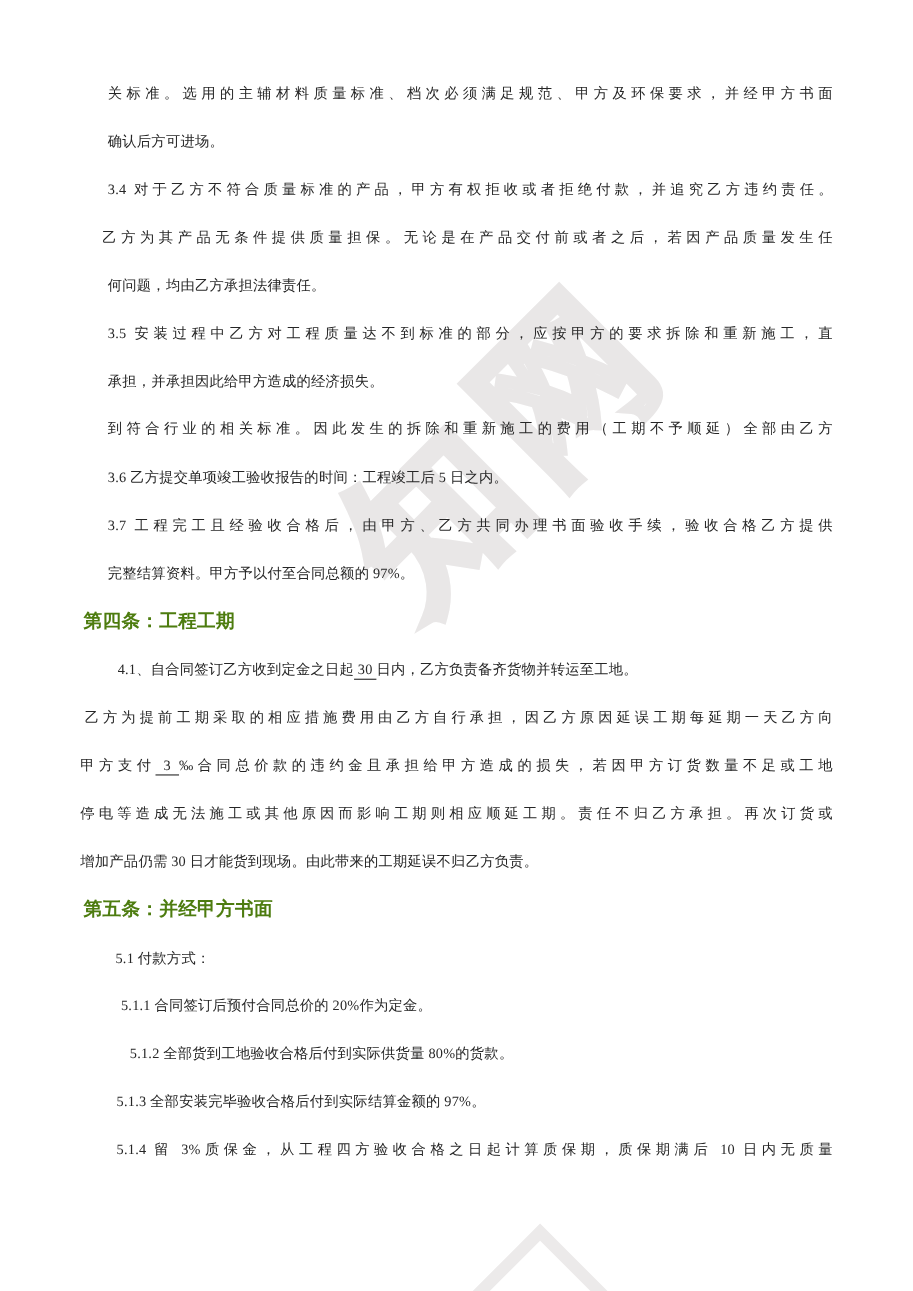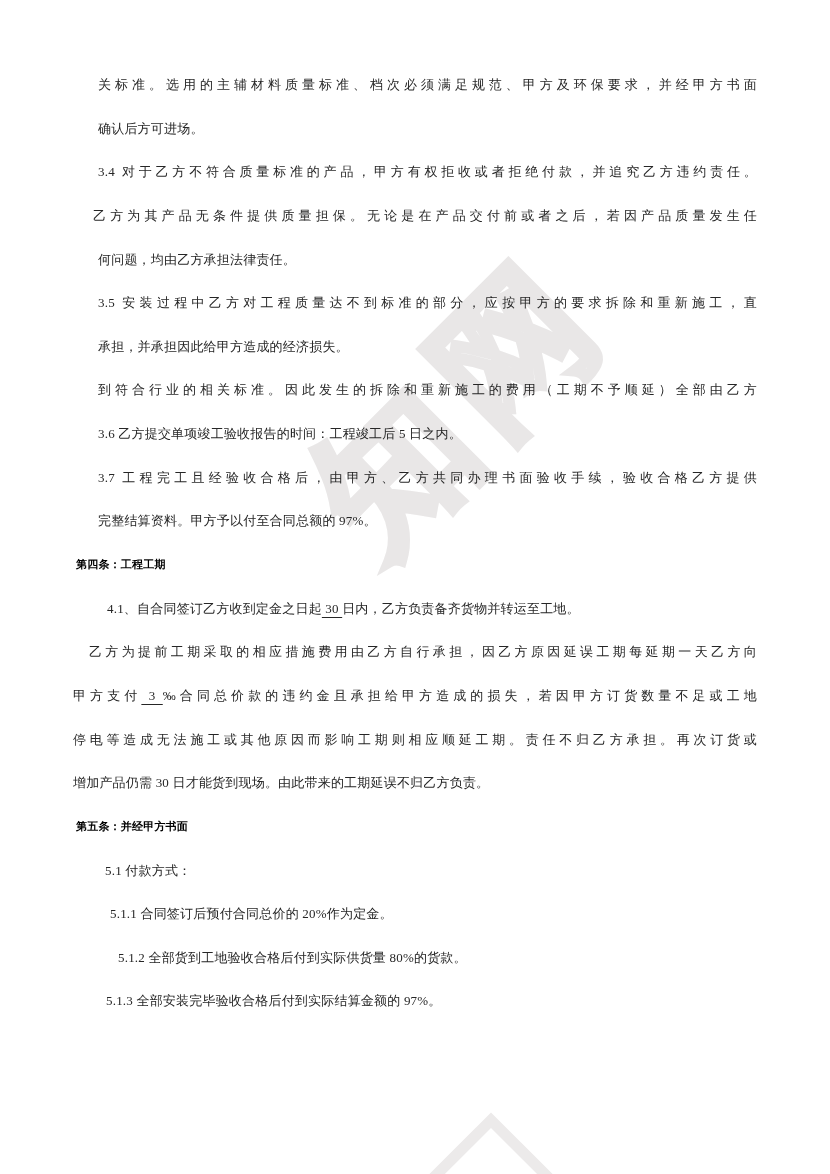--- a/index.html
+++ b/index.html
@@ -22,22 +22,22 @@
     font-size:13px;
     letter-spacing:0.2px;
     white-space:pre-wrap;
   }
   .line.justify{
     text-align:justify;
     text-align-last:justify;
   }
   .line.bold{
     font-weight:bold;
-    color:#000000;
-    font-size:11px;
+    color:#4d7c0f;
+    font-size:17px;
   }
   .u{
     text-decoration:underline;
     text-underline-offset:4px;
   }
   
   .wm-text{
     position:absolute;
     left:295px;top:305px;
     z-index:0;
@@ -74,23 +74,24 @@
       <div class="line justify" style="margin-left: 20px;"><span>乙方为其产品无条件提供质量担保。无论是在产品交付前或者之后，若因产品质量发生任</span></div>
       <div class="line" style="margin-left: 25px;"><span>何问题，均由乙方承担法律责任。</span></div>
       <div class="line justify" style="margin-left: 25px; font-family: Liberation Serif, serif;"><span>3.5 安装过程中乙方对工程质量达不到标准的部分，应按甲方的要求拆除和重新施工，直</span></div>
       <div class="line" style="margin-left: 25px;"><span>承担，并承担因此给甲方造成的经济损失。</span></div>
       <div class="line justify" style="margin-left: 25px;"><span>到符合行业的相关标准。因此发生的拆除和重新施工的费用（工期不予顺延）全部由乙方</span></div>
       <div class="line" style="margin-left: 25px;"><span>3.6 乙方提交单项竣工验收报告的时间：工程竣工后 5 日之内。</span></div>
       <div class="line justify" style="margin-left: 25px;"><span>3.7 工程完工且经验收合格后，由甲方、乙方共同办理书面验收手续，验收合格乙方提供</span></div>
       <div class="line" style="margin-left: 25px;"><span>完整结算资料。甲方予以付至合同总额的 97%。</span></div>
       <div class="line bold" style="margin-left: 3px;"><span>第四条：工程工期</span></div>
       <div class="line" style="margin-left: 34px;"><span>4.1、自合同签订乙方收到定金之日起</span><span class="u"> 30 </span><span>日内，乙方负责备齐货物并转运至工地。</span></div>
-      <div class="line justify" style="margin-left: 16px;"><span>乙方为提前工期采取的相应措施费用由乙方自行承担，因乙方原因延误工期每延期一天乙方向</span></div>
+      <div class="line justify" style="margin-left: 4px;"><span>乙方为提前工期采取的相应措施费用由乙方自行承担，因乙方原因延误工期每延期一天乙方向</span></div>
       <div class="line justify" style="margin-left: 0px;"><span>甲方支付</span><span class="u"> 3 </span><span>‰合同总价款的违约金且承担给甲方造成的损失，若因甲方订货数量不足或工地</span></div>
       <div class="line justify" style="margin-left: 0px;"><span>停电等造成无法施工或其他原因而影响工期则相应顺延工期。责任不归乙方承担。再次订货或</span></div>
       <div class="line" style="margin-left: 0px;"><span>增加产品仍需 30 日才能货到现场。由此带来的工期延误不归乙方负责。</span></div>
       <div class="line bold" style="margin-left: 3px;"><span>第五条：并经甲方书面</span></div>
       <div class="line" style="margin-left: 32px;"><span>5.1 付款方式：</span></div>
       <div class="line" style="margin-left: 37px;"><span>5.1.1 合同签订后预付合同总价的 20%作为定金。</span></div>
       <div class="line" style="margin-left: 45px;"><span>5.1.2 全部货到工地验收合格后付到实际供货量 80%的货款。</span></div>
       <div class="line" style="margin-left: 33px;"><span>5.1.3 全部安装完毕验收合格后付到实际结算金额的 97%。</span></div>
+      <div class="line justify" style="margin-left: 33px;"><span>5.1.4 留 3%质保金，从工程四方验收合格之日起计算质保期，质保期满后 10 日内无质量</span></div>
     </div>
 </div>
 
 </body></html>

